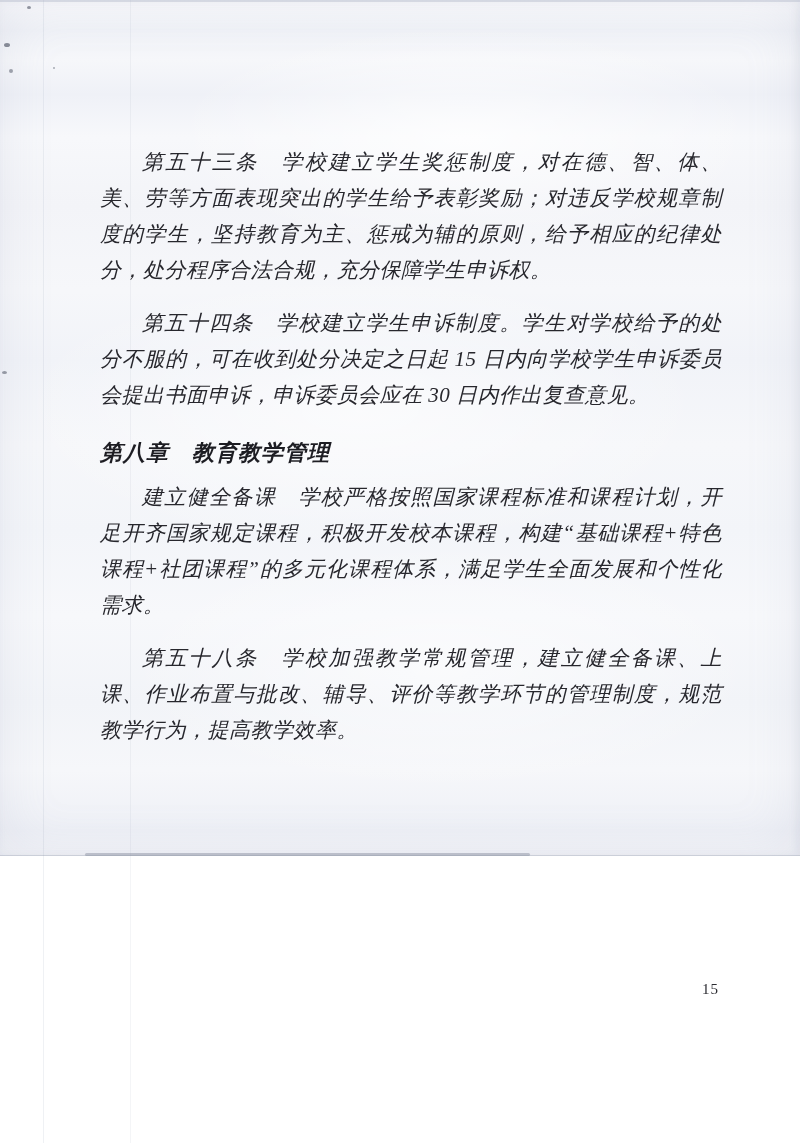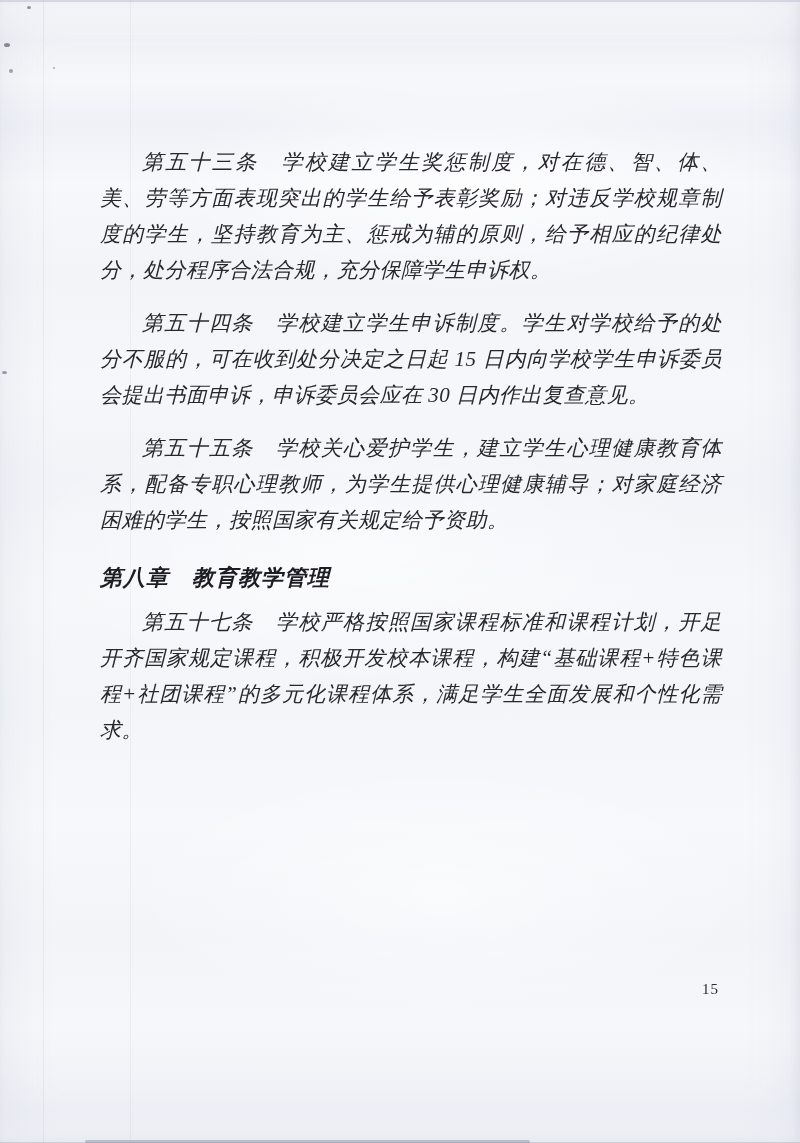--- a/index.html
+++ b/index.html
@@ -10,21 +10,21 @@
   body {
     width: 800px;
     height: 1143px;
     overflow: hidden;
     font-family: "Liberation Serif", serif;
   }
   .page {
     position: absolute;
     left: 0; top: 0;
     width: 800px;
-    height: 1143px;
+    height: 856px;
     background:
       radial-gradient(ellipse 420px 160px at 58% 16%, rgba(255,255,255,0.75), rgba(255,255,255,0) 70%),
       radial-gradient(ellipse 500px 200px at 45% 48%, rgba(255,255,255,0.6), rgba(255,255,255,0) 70%),
       radial-gradient(ellipse 460px 180px at 55% 78%, rgba(255,255,255,0.55), rgba(255,255,255,0) 70%),
       linear-gradient(180deg,
         #fbfbfd 0%,
         #f0f2f7 3.5%,
         #f6f7fa 7%,
         #eff1f7 11%,
         #f7f8fb 16%,
@@ -121,20 +121,20 @@
   <div class="smudge-bottom"></div>
   <div class="speck speck-1"></div>
   <div class="speck speck-2"></div>
   <div class="speck speck-3"></div>
   <div class="speck speck-4"></div>
   <div class="speck speck-5"></div>
 
   <div class="body-text">
     <p class="para">第五十三条　学校建立学生奖惩制度，对在德、智、体、美、劳等方面表现突出的学生给予表彰奖励；对违反学校规章制度的学生，坚持教育为主、惩戒为辅的原则，给予相应的纪律处分，处分程序合法合规，充分保障学生申诉权。</p>
     <p class="para">第五十四条　学校建立学生申诉制度。学生对学校给予的处分不服的，可在收到处分决定之日起 15 日内向学校学生申诉委员会提出书面申诉，申诉委员会应在 30 日内作出复查意见。</p>
-    <p class="para">第五十五条　学校关心爱护学生，建立学生心理健康教育体系，配备专职心理教师，为学生提供心理健康辅导；对家庭经济困难的学生，按照国家有关规定给予资助。</p>
     <h2 class="chapter-heading">第八章　教育教学管理</h2>
-    <p class="para">第五十七条　学校严格按照国家课程标准和课程计划，开足开齐国家规定课程，积极开发校本课程，构建“基础课程+特色课程+社团课程”的多元化课程体系，满足学生全面发展和个性化需求。</p>
+    <p class="para">建立健全备课　学校严格按照国家课程标准和课程计划，开足开齐国家规定课程，积极开发校本课程，构建“基础课程+特色课程+社团课程”的多元化课程体系，满足学生全面发展和个性化需求。</p>
+    <p class="para">第五十八条　学校加强教学常规管理，建立健全备课、上课、作业布置与批改、辅导、评价等教学环节的管理制度，规范教学行为，提高教学效率。</p>
   </div>
 
   <div class="page-number">15</div>
 
 </div>
 
 </body></html>

